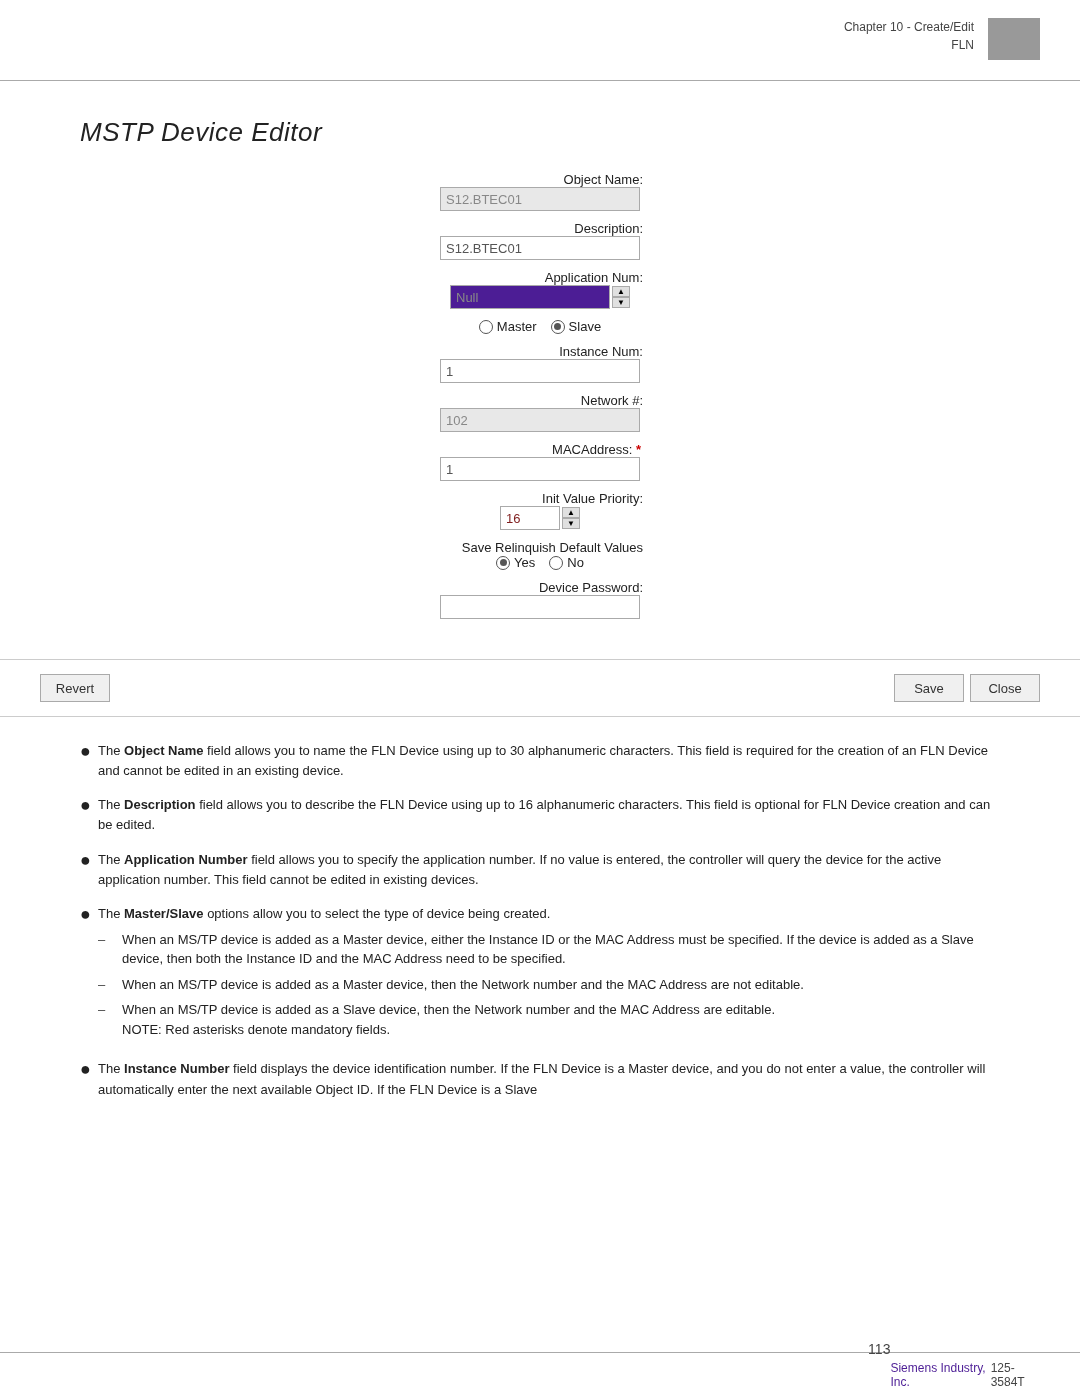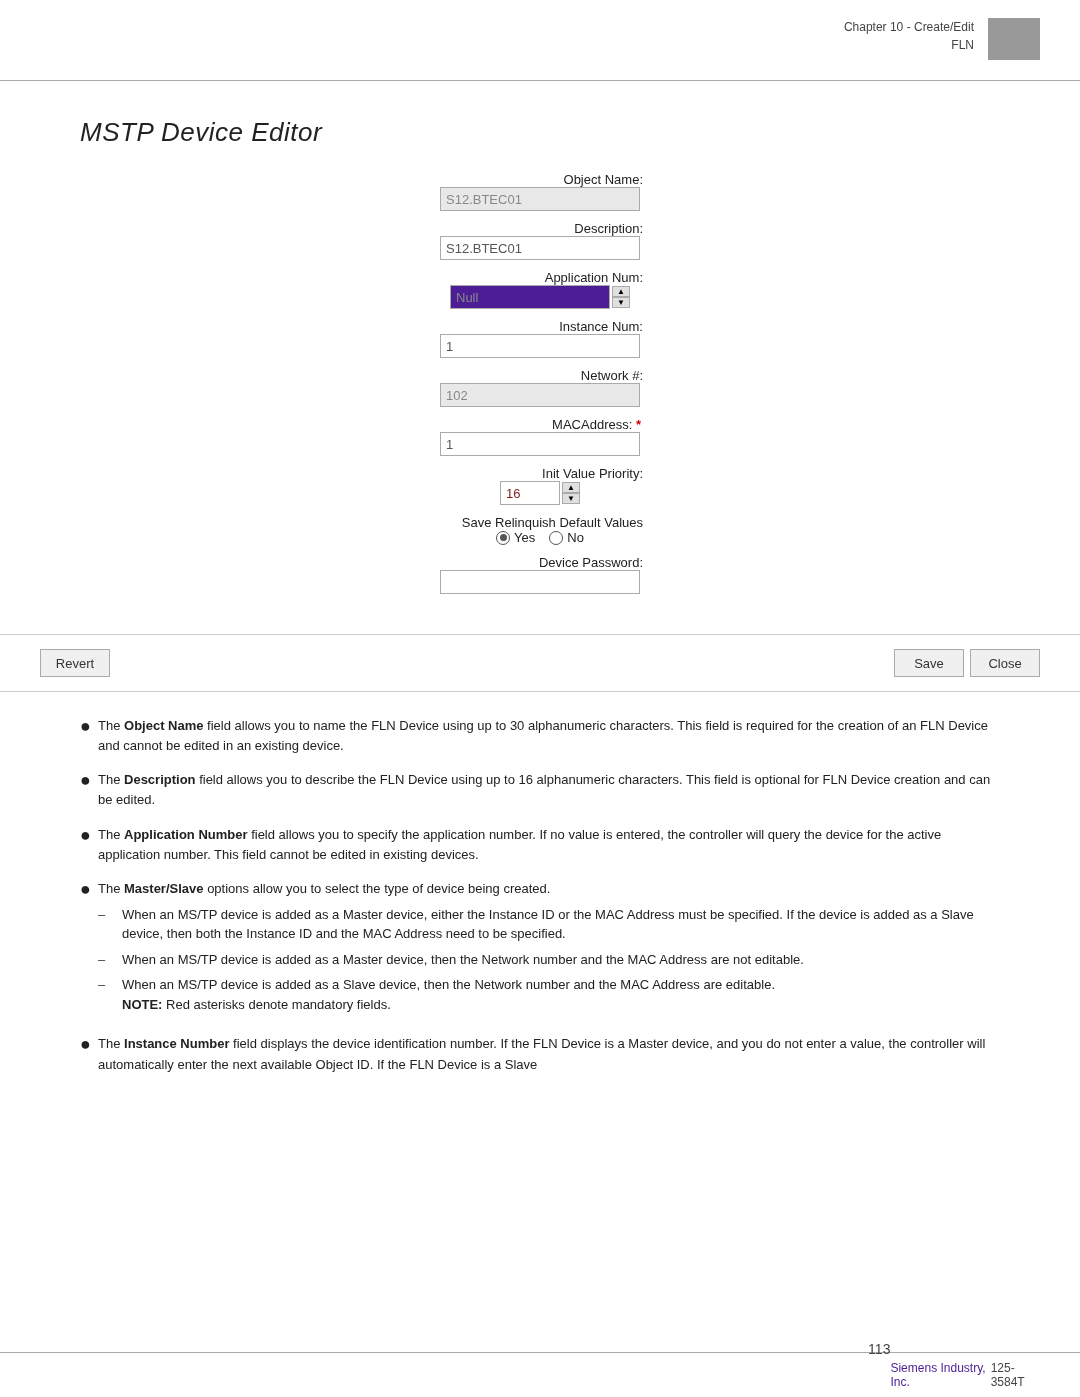--- a/index.html
+++ b/index.html
@@ -232,21 +232,21 @@
     }
     .sub-dash {
       min-width: 24px;
       color: #444;
       font-size: 13px;
     }
     .sub-text {
       flex: 1;
     }
     .note-text {
-      font-weight: bold;
+      font-weight: normal;
     }
 
     
     .footer {
       position: absolute;
       bottom: 0;
       left: 0;
       right: 0;
       border-top: 1px solid #aaa;
       padding: 8px 40px;
@@ -290,20 +290,33 @@
     <div class="form-label">Application Num:</div>
     <div class="form-input-with-spinner">
       <input type="text" readonly="" style="width: 160px; height: 24px; border: 1px solid rgb(170, 170, 170); padding: 2px 5px; font-size: 13px; color: rgb(136, 136, 136); background: #4c1d95;" value="Null">
       <div class="spinner-btns">
         <button class="spinner-btn">▲</button>
         <button class="spinner-btn">▼</button>
       </div>
     </div>
   </div>
 
+  <div class="form-row">
+    <div class="form-label"></div>
+    <div class="radio-group">
+      <label class="radio-item">
+        <div class="radio-circle"></div>
+        <span>Master</span>
+      </label>
+      <label class="radio-item">
+        <div class="radio-circle selected"></div>
+        <span>Slave</span>
+      </label>
+    </div>
+  </div>
 
   <div class="form-row">
     <div class="form-label">Instance Num:</div>
     <input class="form-input" type="text" value="1" style="">
   </div>
 
   <div class="form-row">
     <div class="form-label">Network #:</div>
     <input class="form-input disabled" type="text" readonly="" value="102" style="">
   </div>

